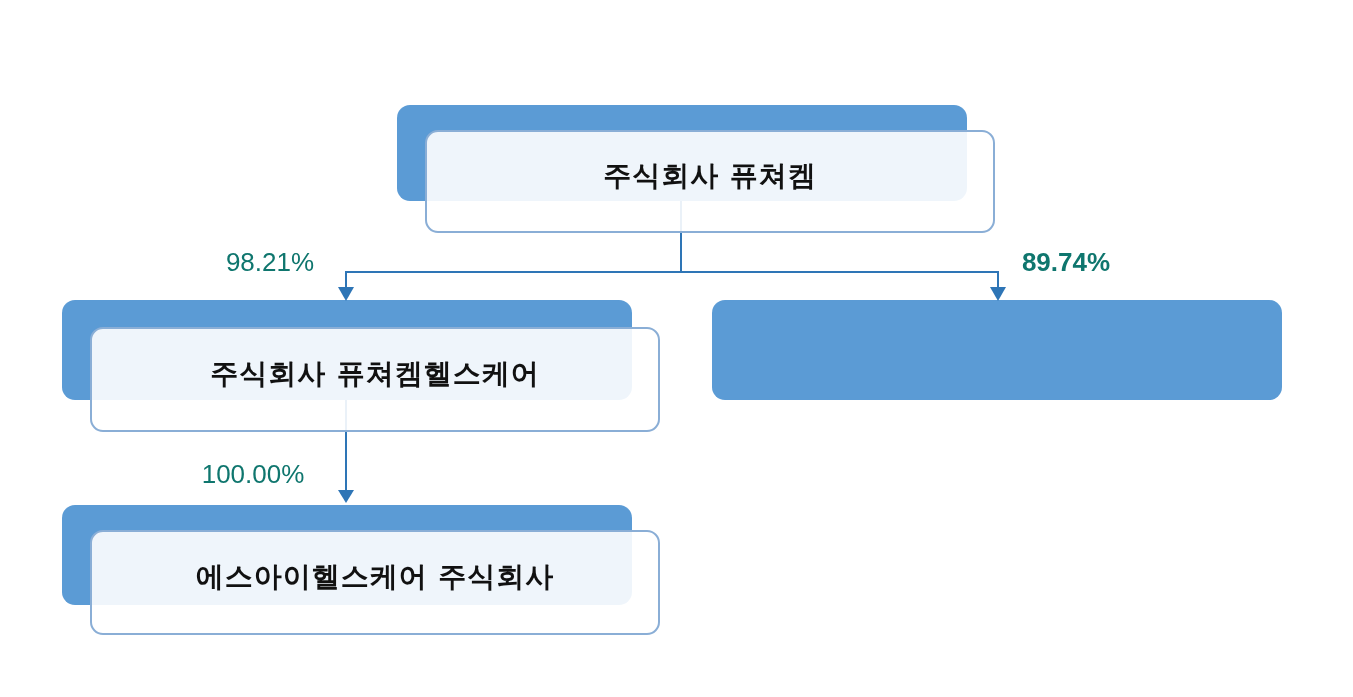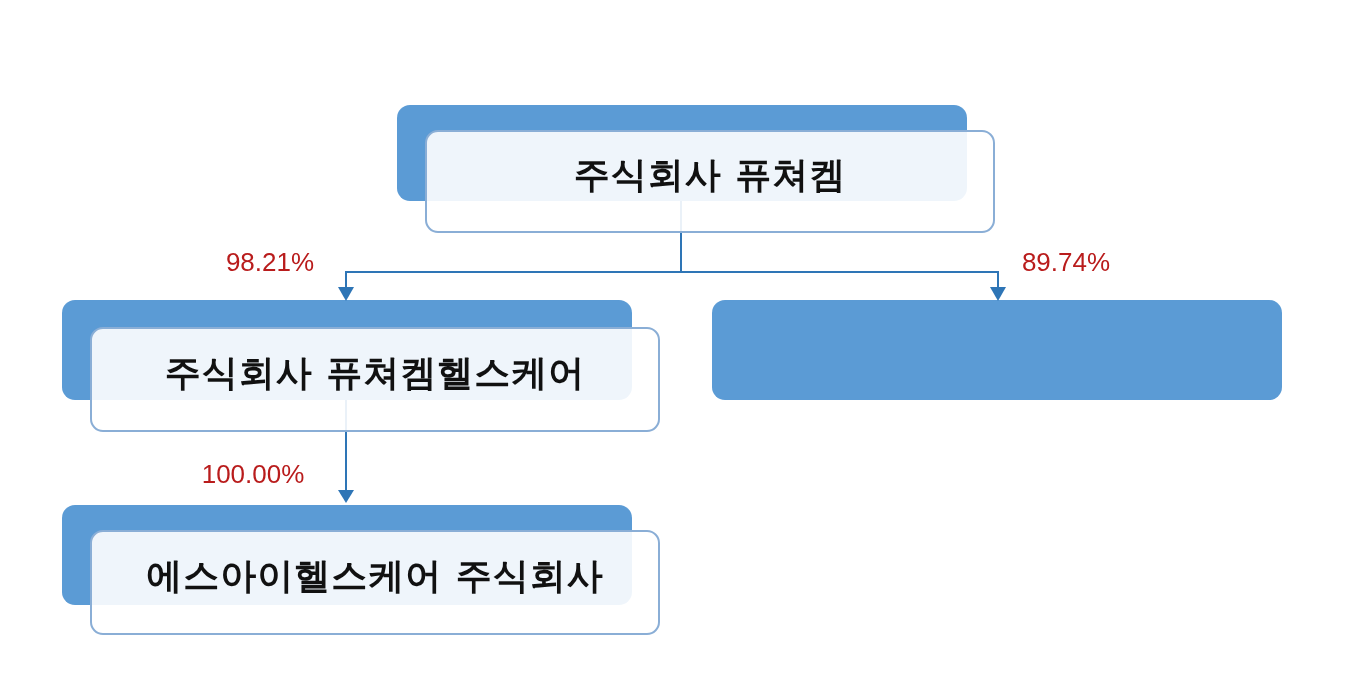--- a/index.html
+++ b/index.html
@@ -25,21 +25,21 @@
     background:rgba(255,255,255,0.9);
     border:2px solid #8aaed6;
     border-radius:13px;
     box-sizing:border-box;
     display:flex;align-items:center;justify-content:center;
     padding-bottom:12px;
     z-index:2;
   }
   .node .label{
     font-family:"DejaVu Serif","Liberation Serif",serif;
-    font-size:36px;
+    font-size:28px;
     font-weight:600;
     color:#111111;
     letter-spacing:1px;
     white-space:nowrap;
   }
   .n-parent{left:397px;top:105px;width:598px;height:128px;}
   .n-parent .back{height:96px;}
   .n-parent .front{top:25px;height:103px;}
   .n-healthcare{left:62px;top:300px;width:598px;height:132px;border-radius:25px;}
   .n-healthcare .back{height:100px;}
@@ -52,27 +52,27 @@
   .n-si .front{top:25px;height:105px;}
 
   svg.connectors{
     position:absolute;left:0;top:0;
     width:1353px;height:697px;
     z-index:1;
   }
   .pct{
     position:absolute;
     font-size:26px;
-    color:#b91c1c;
+    color:#0f766e;
     text-align:center;
     white-space:nowrap;
     z-index:3;
   }
   .pct-98{left:220px;top:247px;width:100px;}
-  .pct-89{left:1016px;top:247px;width:100px;}
+  .pct-89{left:1016px;top:247px;width:100px;font-weight:bold;}
   .pct-100{left:200px;top:459px;width:106px;}
 </style>
 </head>
 <body>
 
 <div class="canvas">
 
   <svg class="connectors" viewBox="0 0 1353 697" fill="none">
     <path d="M681,201 L681,272" stroke="#2e75b6" stroke-width="2"></path>
     <path d="M346,288 L346,272 L998,272 L998,288" stroke="#2e75b6" stroke-width="2"></path>

